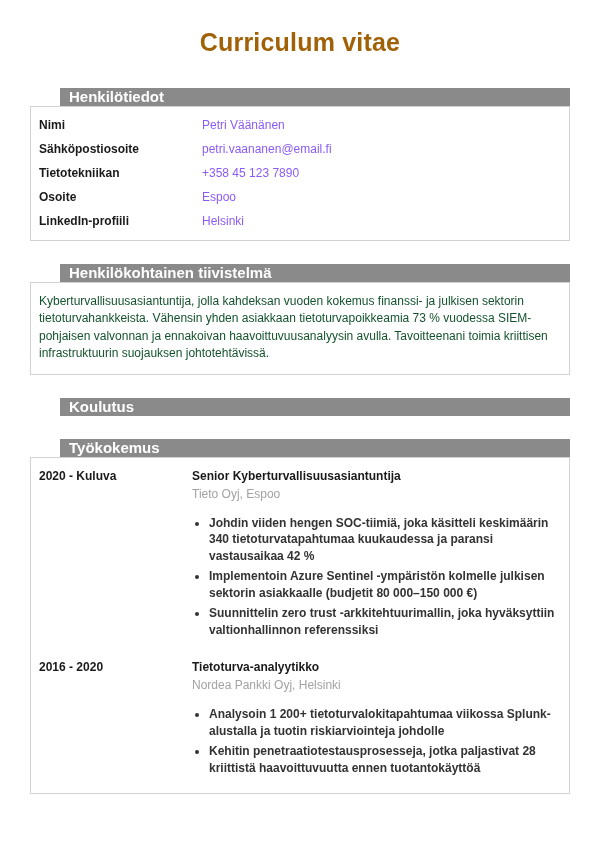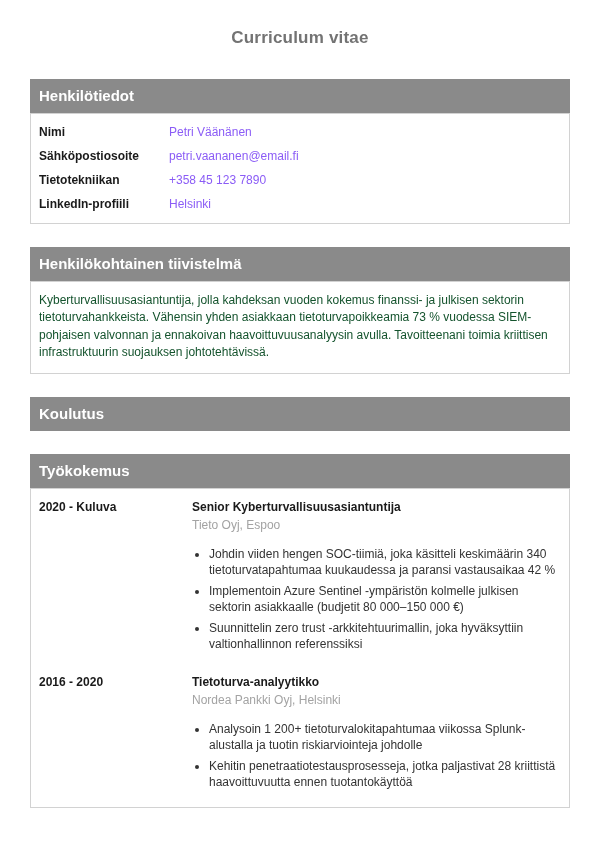--- a/index.html
+++ b/index.html
@@ -8,52 +8,53 @@
     width: 600px;
     height: 848px;
     overflow: hidden;
     background: #ffffff;
     font-family: "Liberation Sans", sans-serif;
     color: #333333;
   }
   .page-title {
     margin: 28px 0 0 0;
     text-align: center;
-    font-size: 17px;
+    font-size: 25px;
     font-weight: bold;
-    color: #737373;
+    color: #a16207;
     letter-spacing: 0.2px;
   }
   .content { margin: 31px 30px 0 30px; }
   .section { margin-bottom: 23px; }
   .section-header {
     background: var(--header-bg, #8a8a8a);
     color: var(--header-text, #ffffff);
     font-size: 15px;
     font-weight: bold;
     line-height: 16px;
-    padding: 9px 9px;
+    padding: 1px 9px;
+    margin-left: 30px;
   }
   .section-body {
     background: #ffffff;
     border: 1px solid var(--border, #d2d2d2);
     padding: 6px 8px 7px 8px;
     font-size: 12px;
   }
   .info-row { display: flex; padding: 5px 0; line-height: 14px; }
-  .info-label { width: 130px; flex-shrink: 0; font-weight: bold; color: #1a1a1a; }
+  .info-label { width: 163px; flex-shrink: 0; font-weight: bold; color: #1a1a1a; }
   .info-value { color: #8b5cf6; }
   .summary-text { margin: 4px 0 4px 0; line-height: 1.45; color: #14532d; }
   .entry { display: flex; padding: 5px 0; }
   .entry + .entry { margin-top: 8px; }
   .entry-period { width: 153px; flex-shrink: 0; font-weight: bold; color: #1a1a1a; line-height: 14px; }
   .entry-main { flex: 1; min-width: 0; }
   .entry-role { font-weight: bold; color: #1a1a1a; line-height: 14px; }
   .entry-org { color: var(--muted, #a3a3a3); margin-top: 4px; line-height: 14px; }
-  .entry-bullets { margin: 14px 0 2px 0; padding-left: 17px; }
+  .entry-bullets { margin: 14px 0 2px 0; padding-left: 17px; font-weight: bold; }
   .entry-bullets li { margin-bottom: 4px; line-height: 1.38; color: #333333; }
 </style>
 </head>
 <body>
 
 <h1 class="page-title">Curriculum vitae</h1>
 
 <div class="content">
 
   <div class="section">
@@ -63,20 +64,24 @@
         <div class="info-label">Nimi</div>
         <div class="info-value">Petri Väänänen</div>
       </div>
       <div class="info-row">
         <div class="info-label">Sähköpostiosoite</div>
         <div class="info-value">petri.vaananen@email.fi</div>
       </div>
       <div class="info-row">
         <div class="info-label">Tietotekniikan</div>
         <div class="info-value">+358 45 123 7890</div>
+      </div>
+      <div class="info-row">
+        <div class="info-label">Osoite</div>
+        <div class="info-value">Espoo</div>
       </div>
       <div class="info-row">
         <div class="info-label">LinkedIn-profiili</div>
         <div class="info-value">Helsinki</div>
       </div>
     </div>
   </div>
 
   <div class="section">
     <div class="section-header">Henkilökohtainen tiivistelmä</div>

